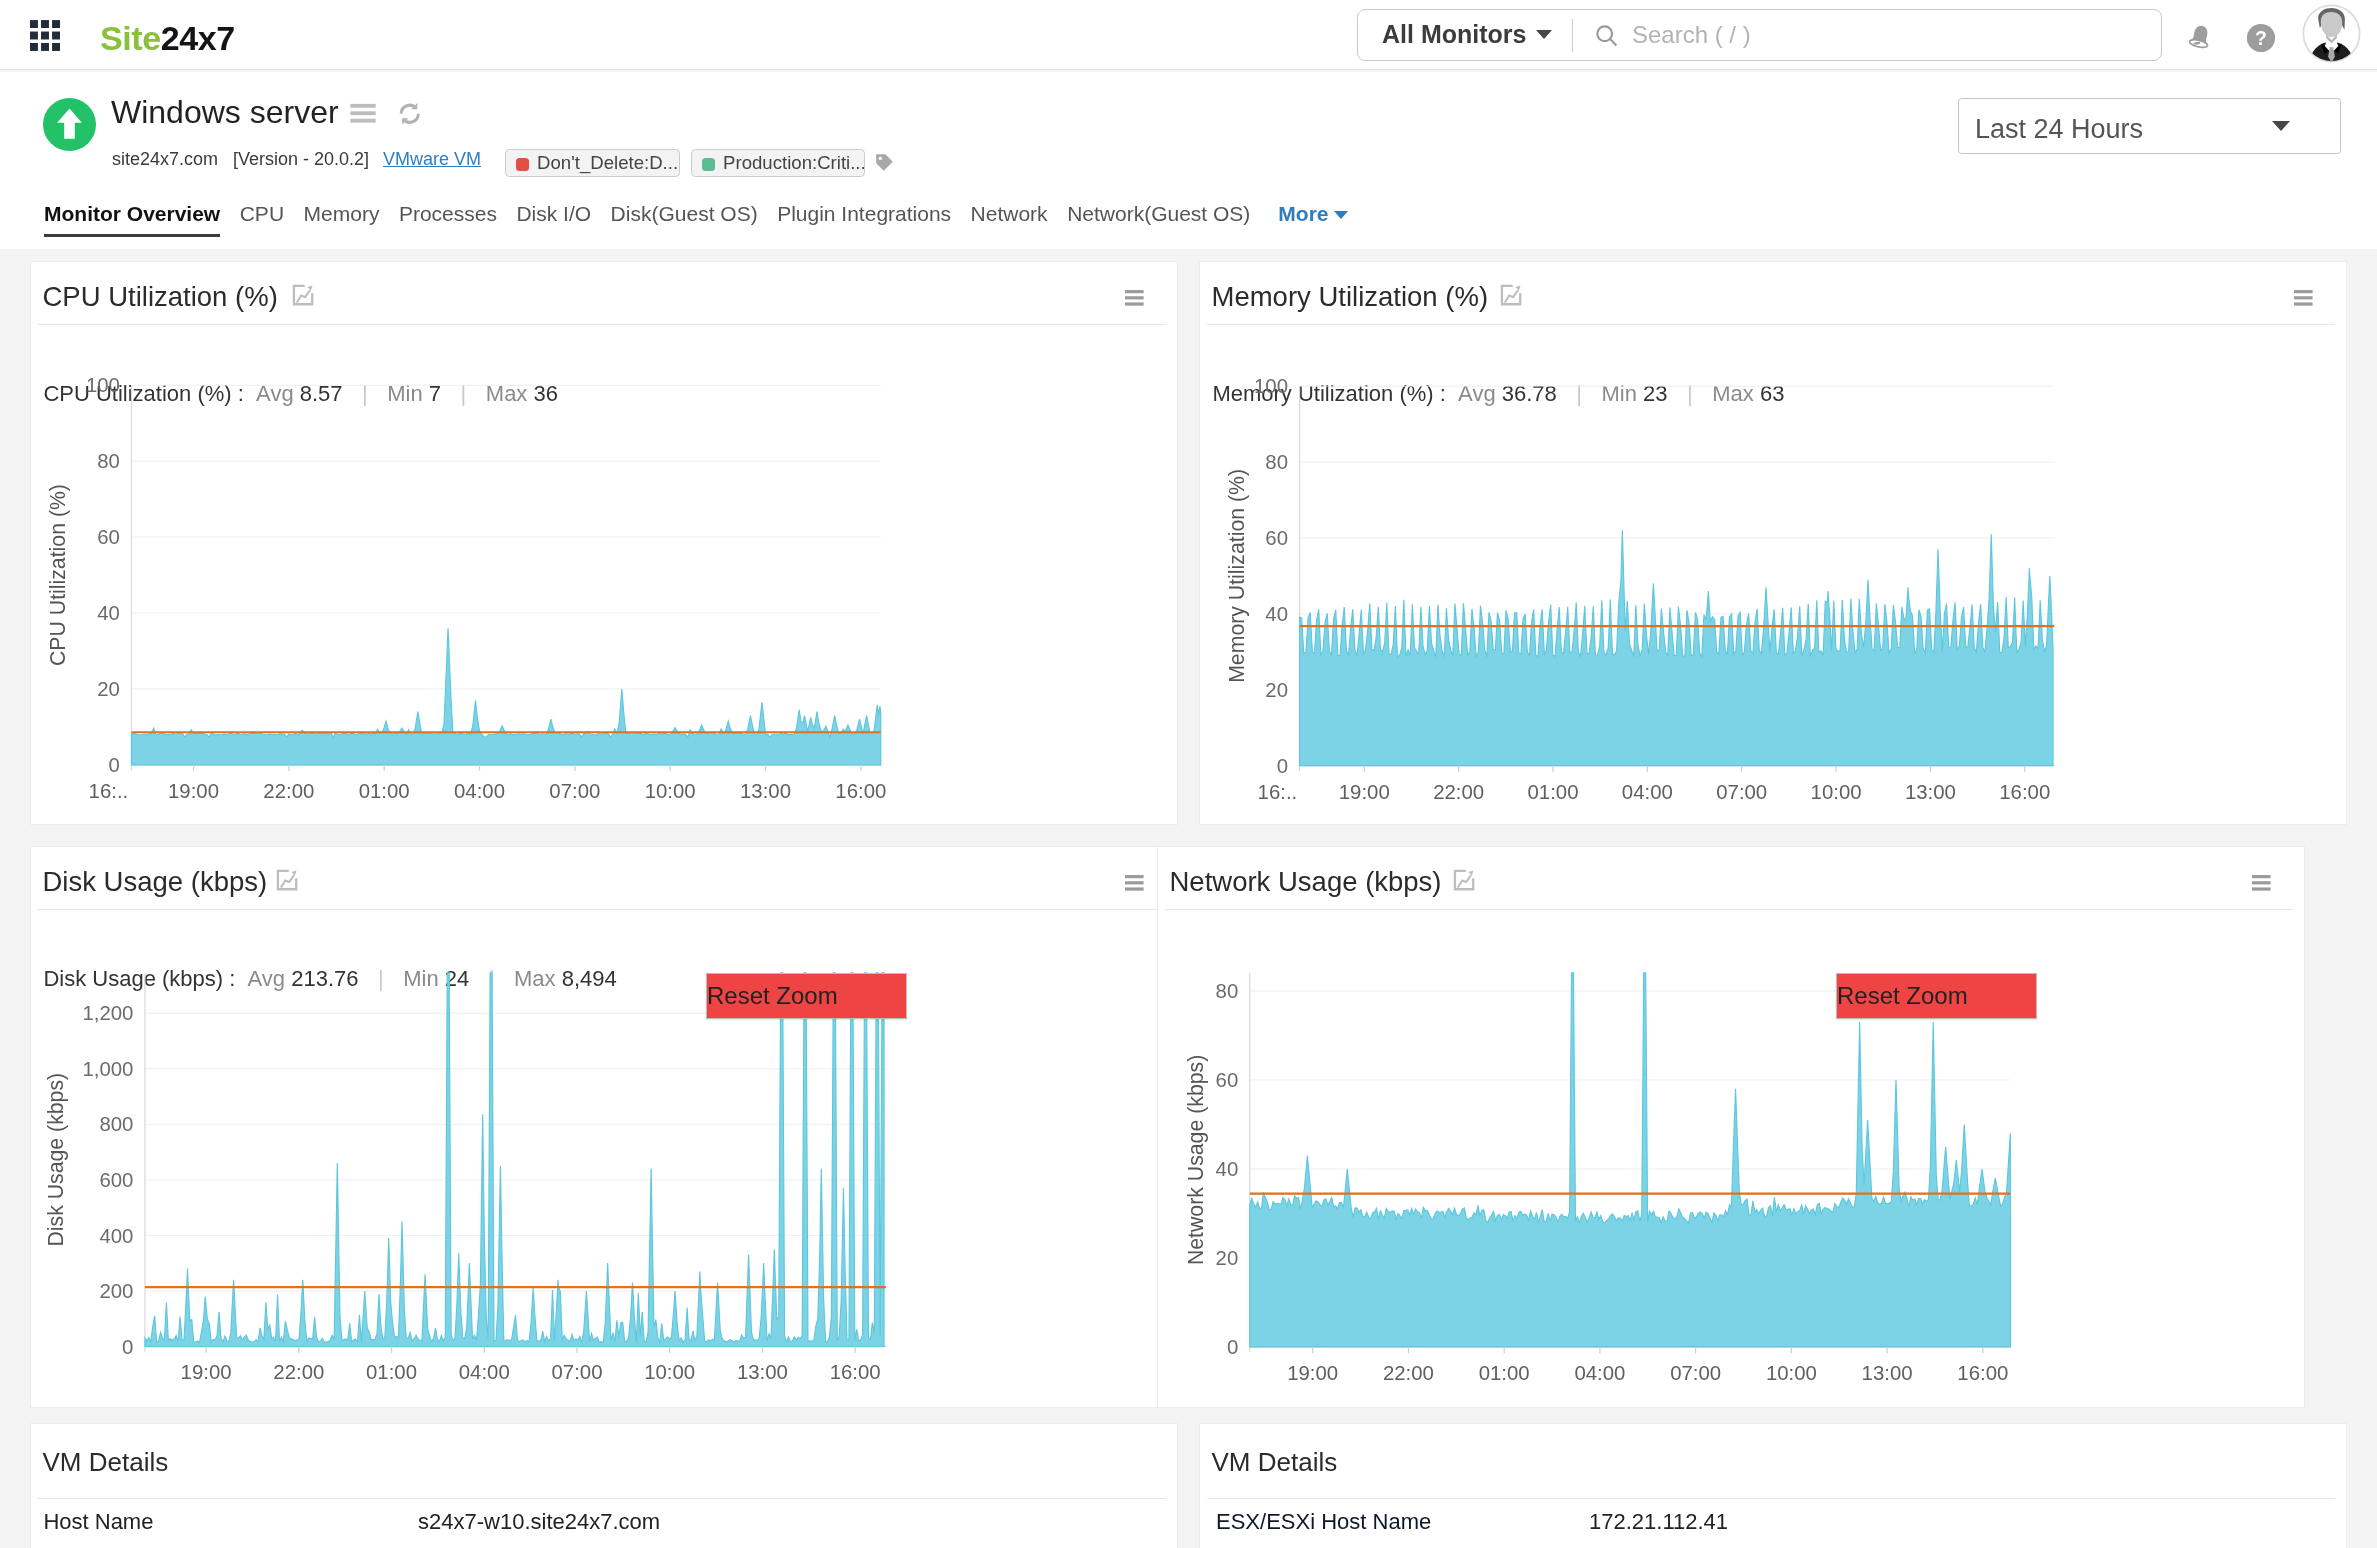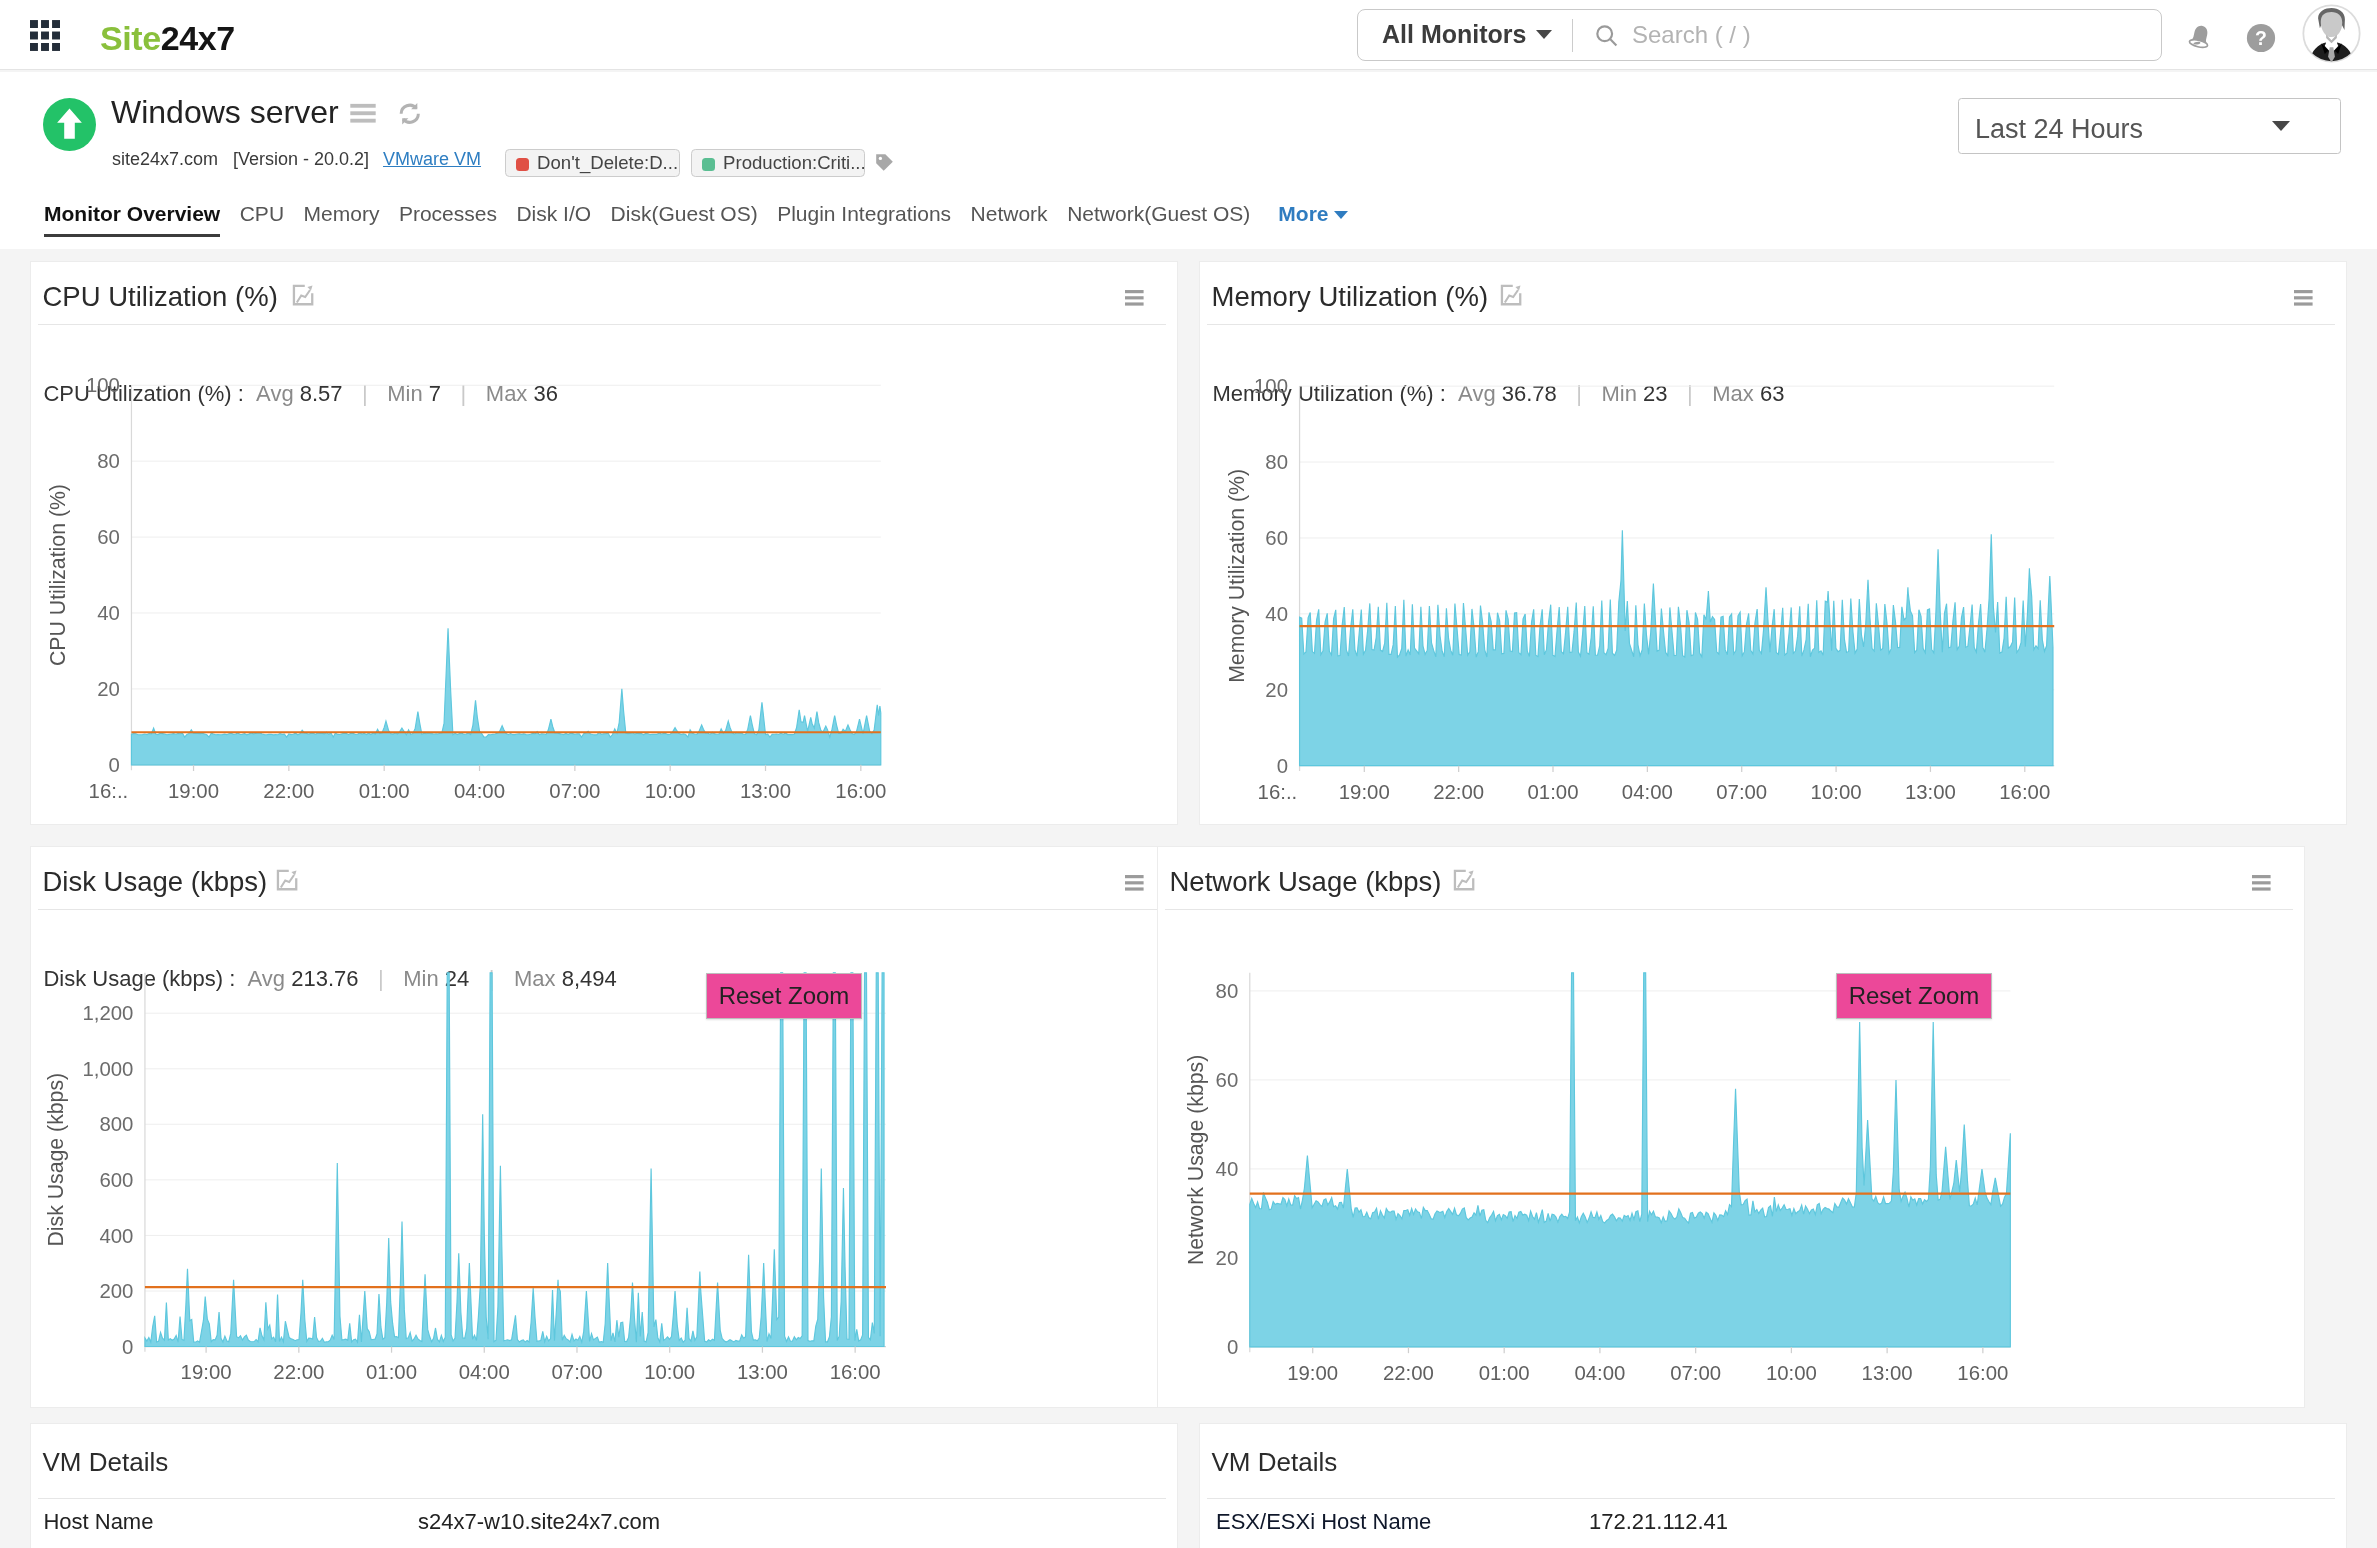--- a/index.html
+++ b/index.html
@@ -4,22 +4,22 @@
 html,body{width:2377px;height:1549px;overflow:hidden;background:#f4f4f4;font-family:"Liberation Sans", sans-serif;}
 .abs{position:absolute;}
 .panel{position:absolute;background:#fff;border:0.9px solid #ececec;}
 .ptitle{position:absolute;left:11.5px;top:18.6px;font-size:27.5px;color:#2b2b2b;}
 .phr{position:absolute;left:7px;right:10.6px;top:62px;border-top:0.9px solid #e6e6e6;}
 .pstats{position:absolute;left:12.4px;top:83px;font-size:22px;color:#333;white-space:nowrap;margin-top:36px;}
 .gray{color:#8a8a8a;}
 .pipe{color:#c9c9c9;padding:0 19.5px;}
 .pmenu{position:absolute;right:33px;top:28px;}
 .pico{position:absolute;top:22px;}
-.resetbtn{position:absolute;width:156px;height:46px;background:#ec4899;border:0.9px solid #bdbdbd;
-  font-size:24px;color:#222;text-align:center;line-height:44px;box-shadow:0 0.9px 1.8px rgba(0,0,0,.12);}
+.resetbtn{position:absolute;width:201px;height:46px;background:#ef4444;border:0.9px solid #bdbdbd;
+  font-size:24px;color:#222;line-height:44px;box-shadow:0 0.9px 1.8px rgba(0,0,0,.12);}
 .tab{color:#555;}
 .chip{position:absolute;top:149px;height:27.5px;background:#f3f3f3;border:0.9px solid #ccc;border-radius:4.4px;
   font-size:18.6px;color:#444;line-height:26px;padding:0 9.8px;white-space:nowrap;overflow:hidden;}
 .sq{display:inline-block;width:13.3px;height:13.3px;border-radius:3.5px;margin-right:8px;vertical-align:-1.8px;}
 </style></head>
 <body>
 <div class="abs" style="left:0;top:0;width:2377px;height:70px;background:#fff;border-bottom:1.8px solid #e4e4e4;"></div>
 <div class="abs" style="left:30px;top:20.4px;"><svg width="30" height="31" viewBox="0 0 34 35">
       <rect x="0.0" y="0" width="9" height="9" fill="#232d39"></rect>
       <rect x="12.5" y="0" width="9" height="9" fill="#232d39"></rect>

